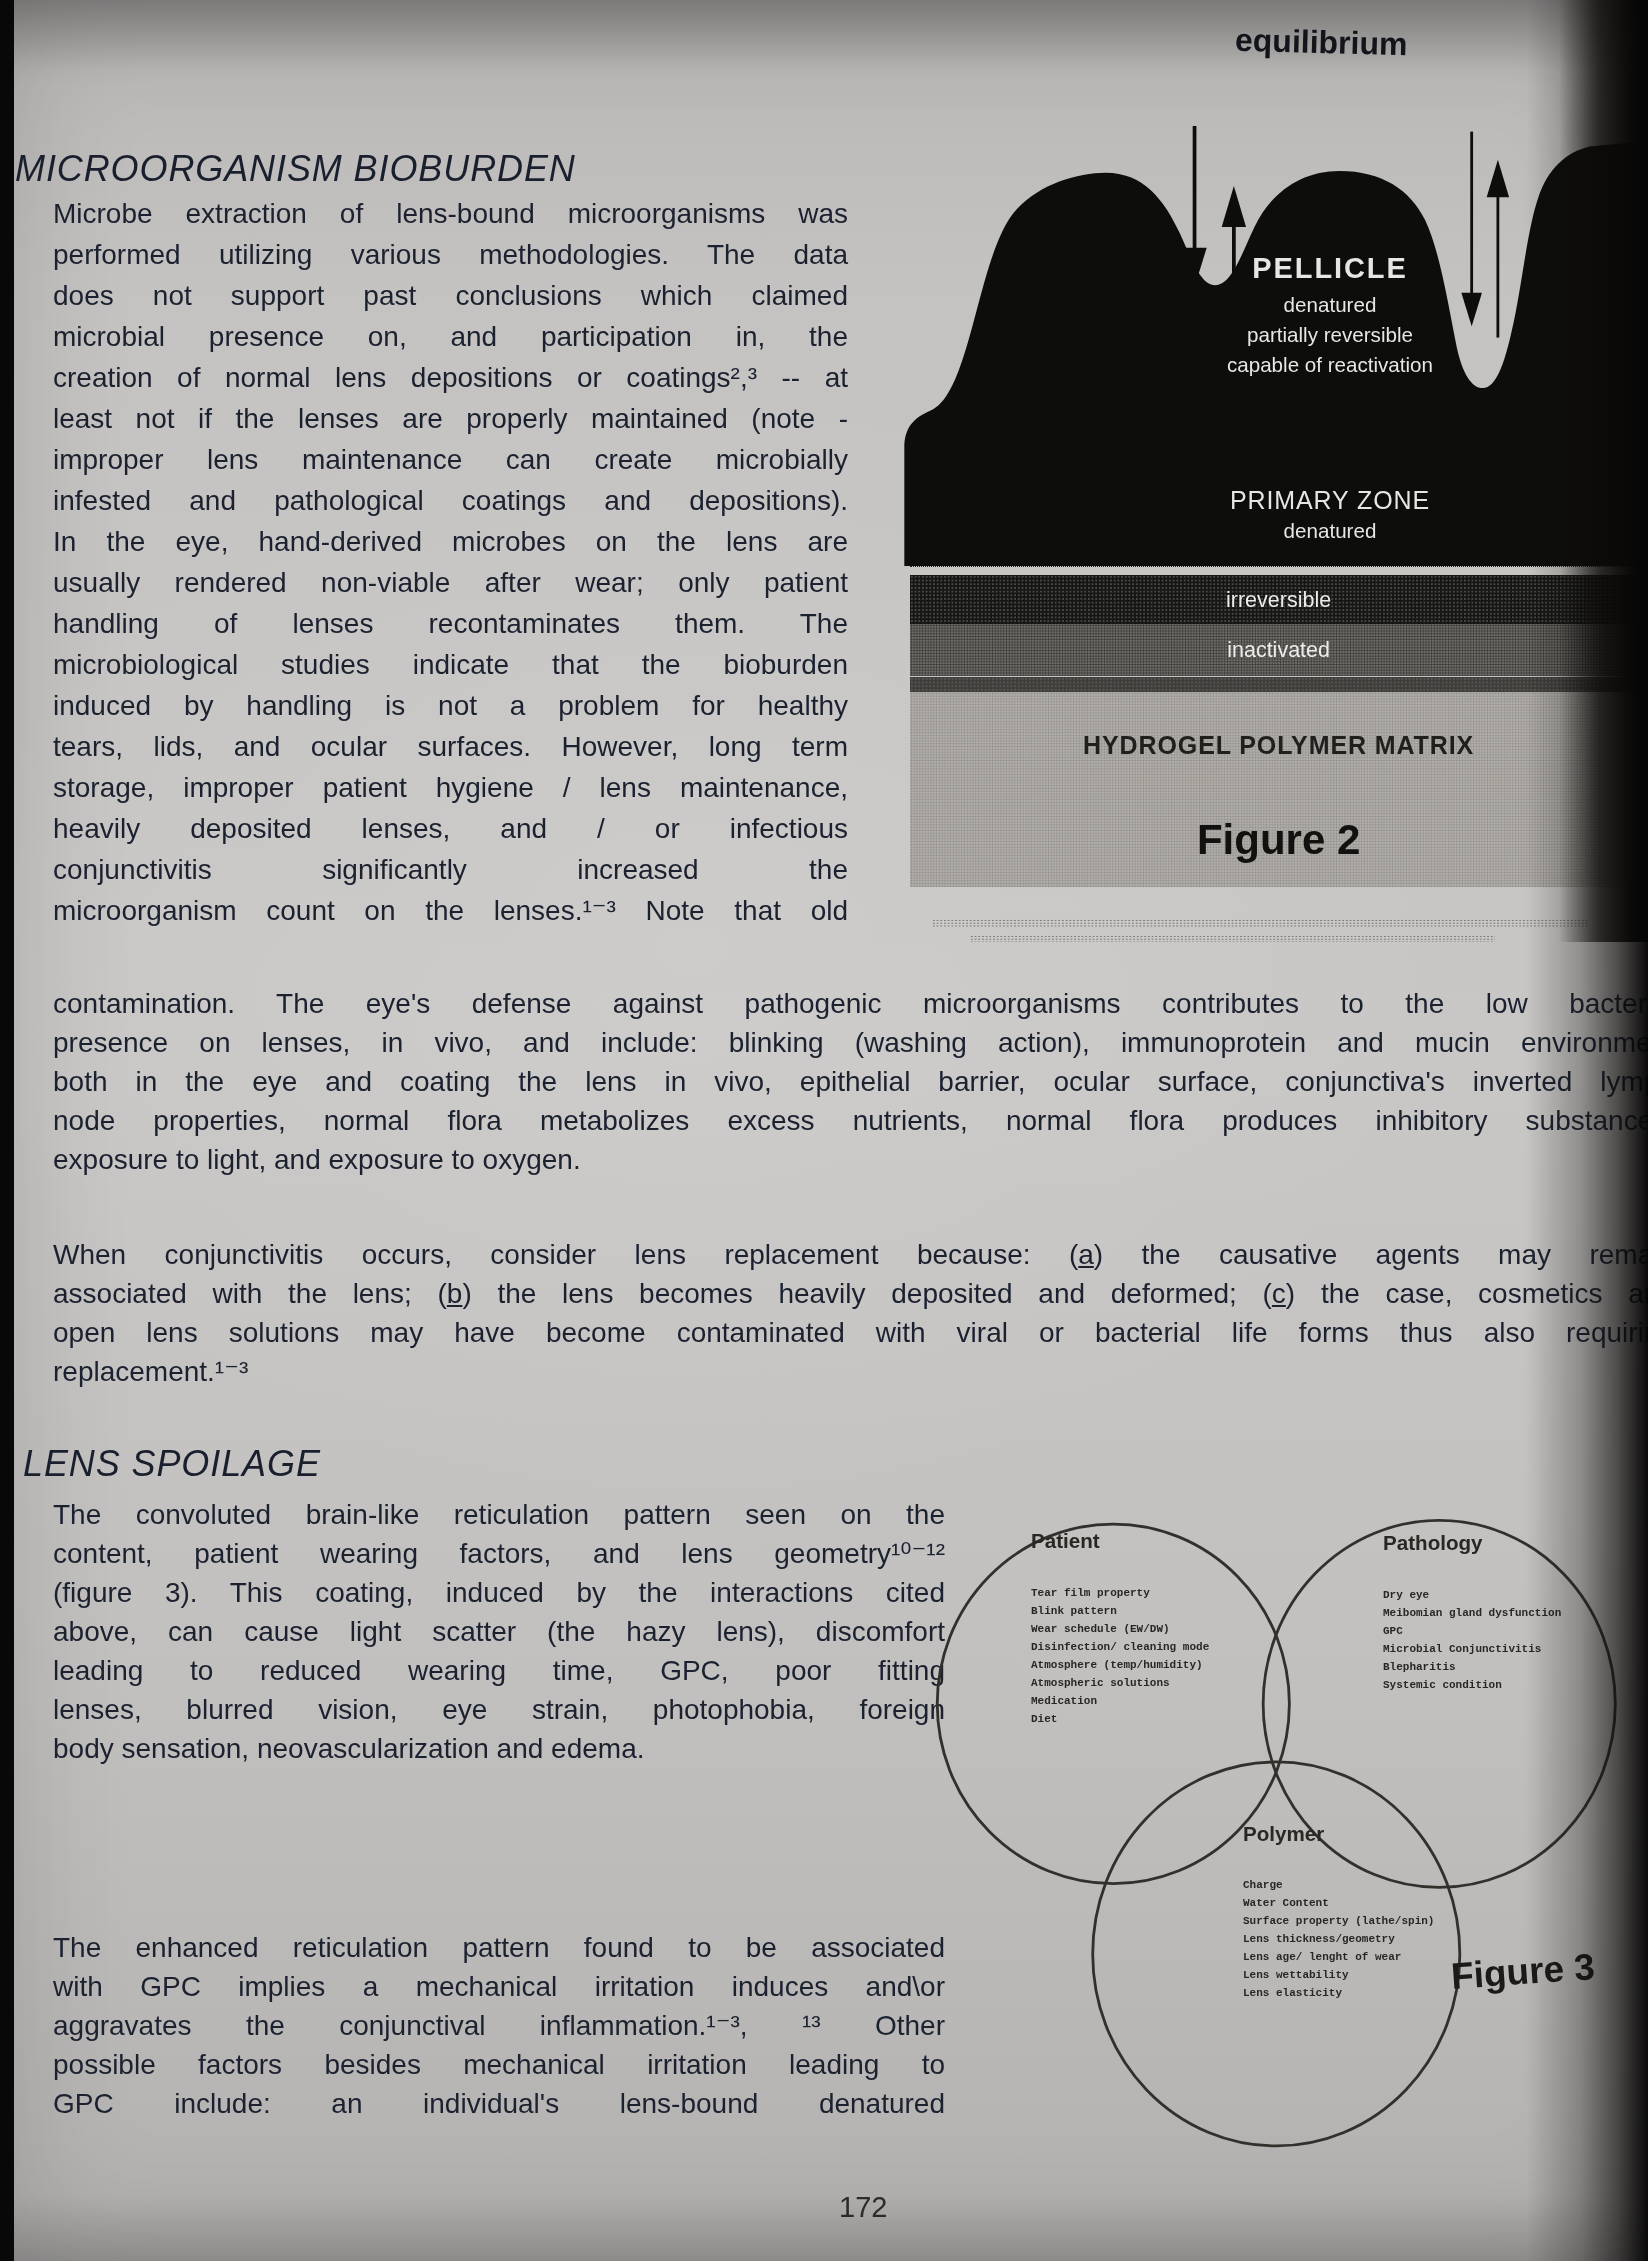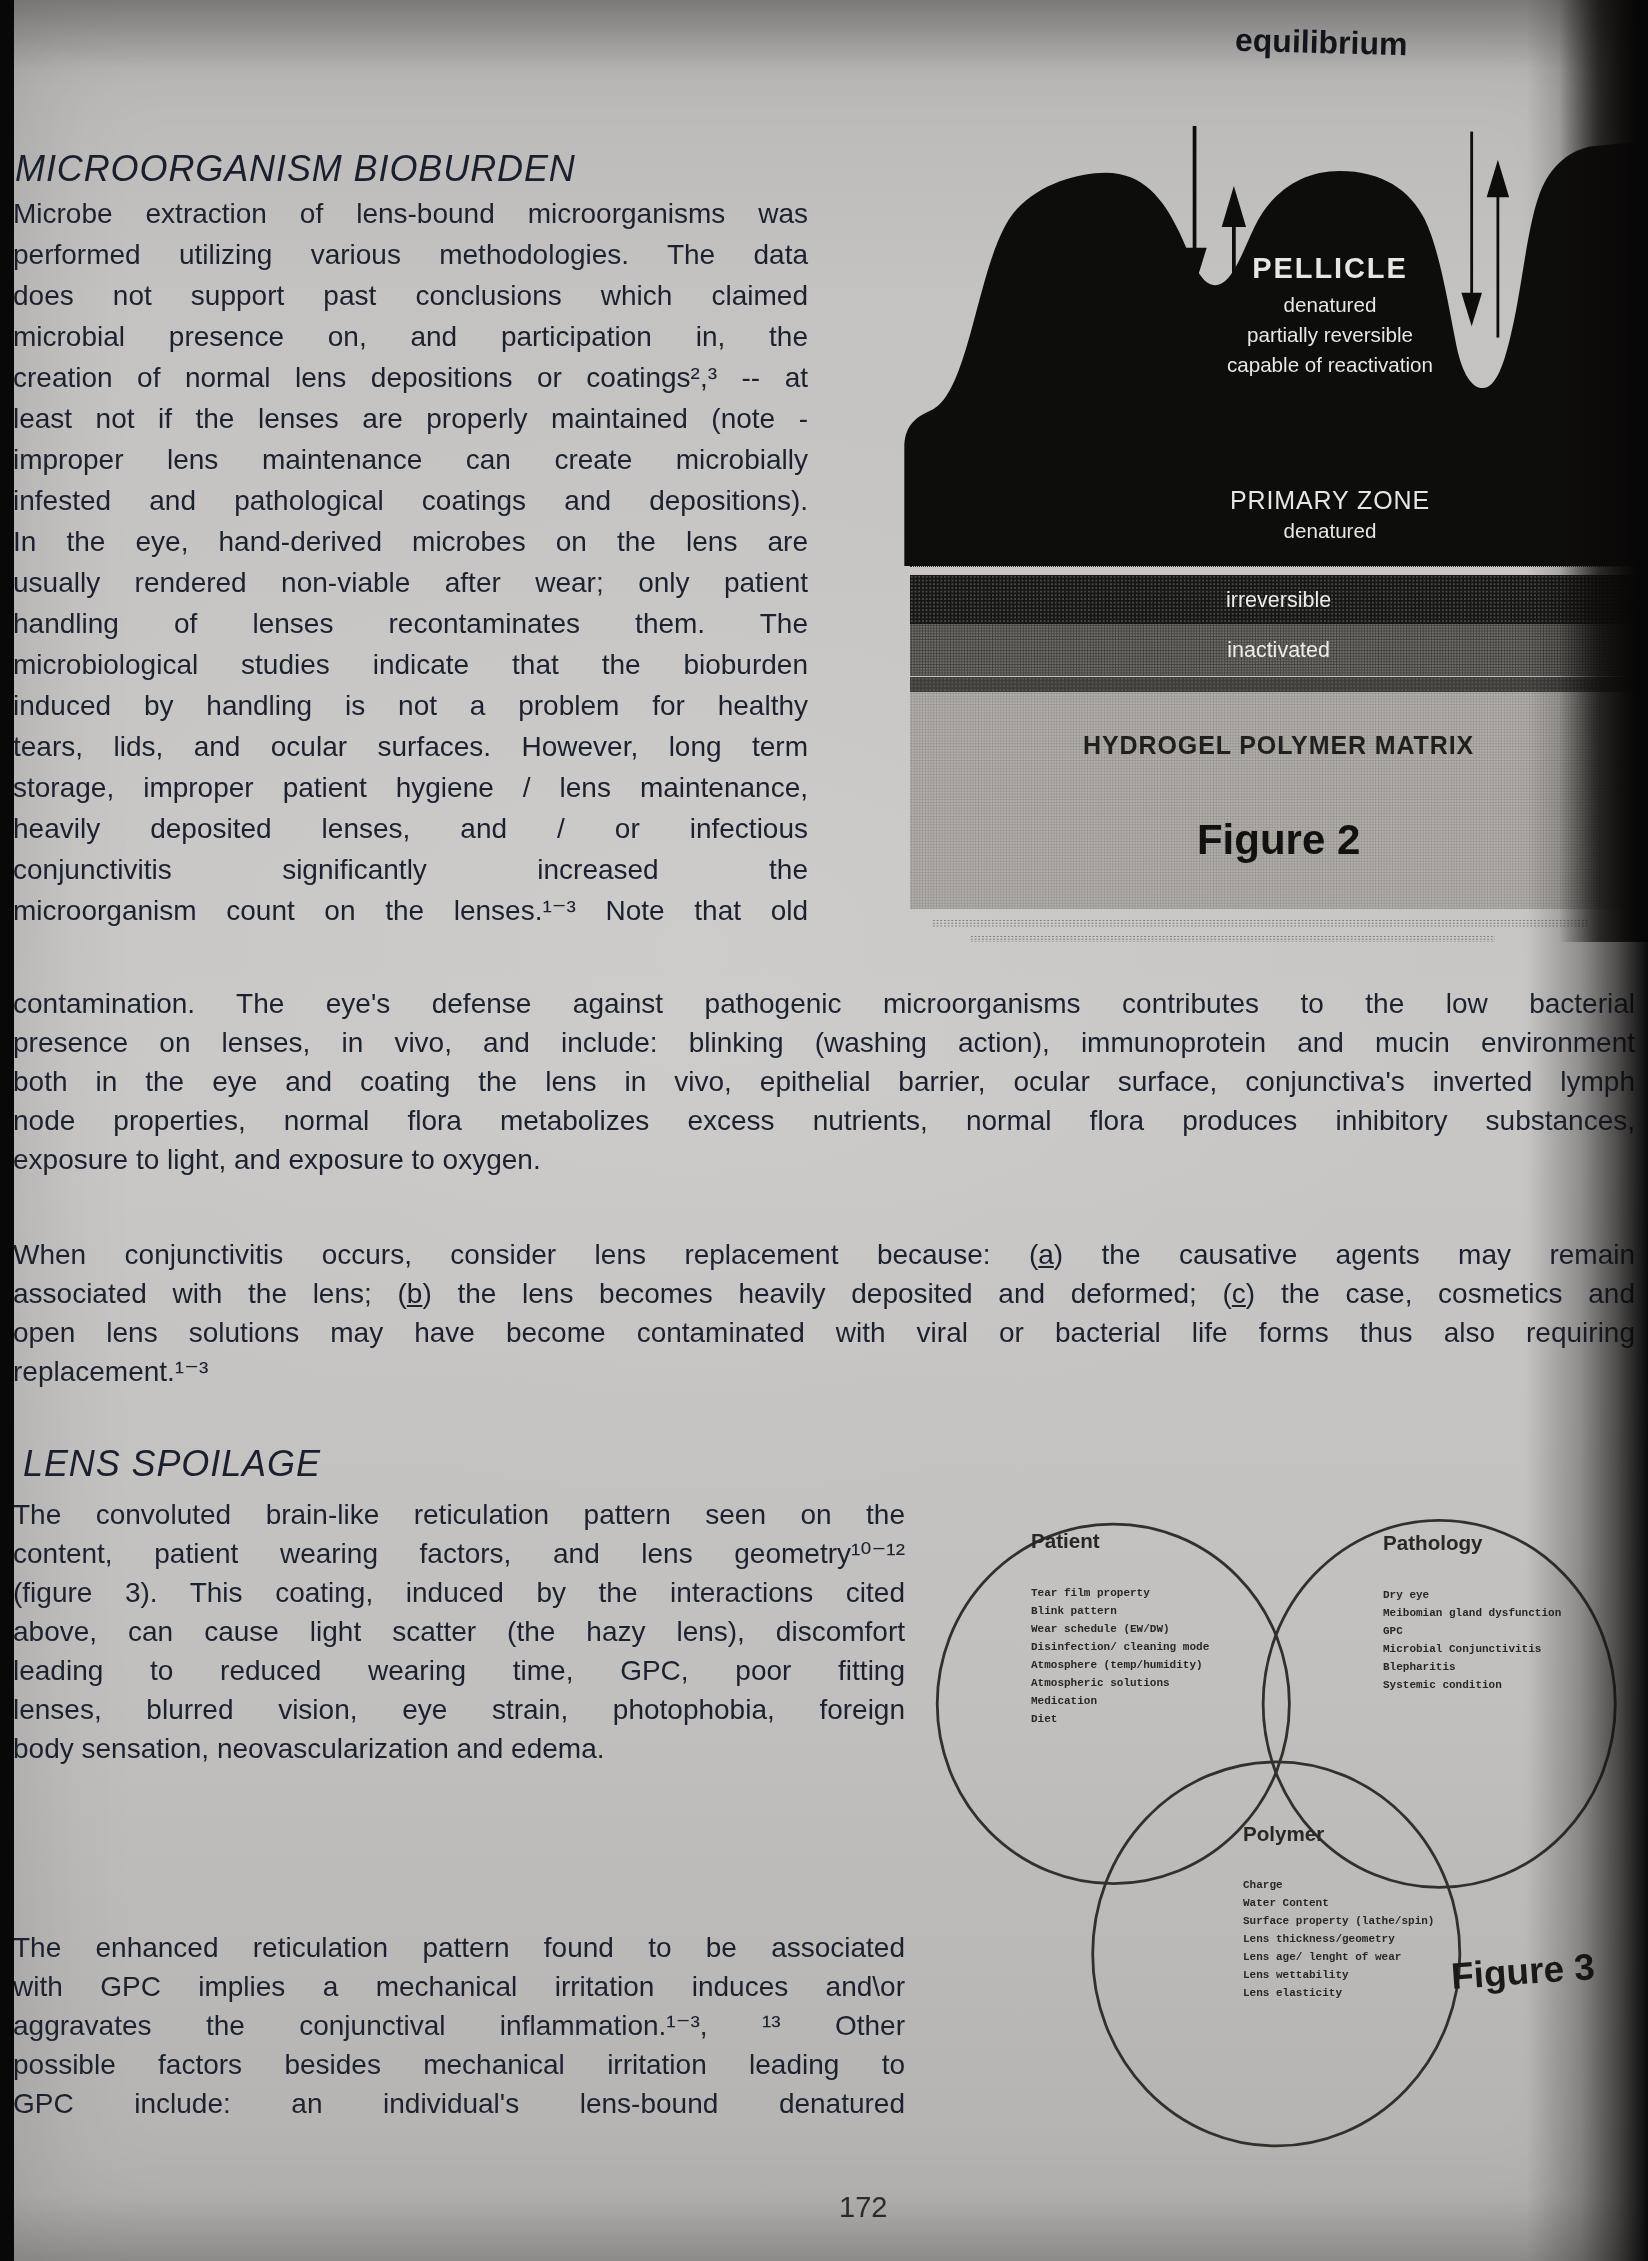--- a/index.html
+++ b/index.html
@@ -3,21 +3,21 @@
 <meta charset="utf-8">
 <style>
   html,body{margin:0;padding:0;}
   body{width:1648px;height:2262px;overflow:hidden;
        font-family:"Liberation Sans","DejaVu Sans",sans-serif;}
   .page{position:relative;width:1648px;height:2262px;
         background:
           radial-gradient(ellipse 1124px 843px at 42% 42%, rgba(255,255,255,0.10), rgba(255,255,255,0) 70%),
           linear-gradient(180deg,#a9a7a6 0px,#bcbab8 84px,#c5c3c1 300px,#c9c7c5 1077px,#c2c0be 1686px,#b3b1af 2262px);
         box-shadow:inset 0 0 131px rgba(0,0,0,0.18);}
-  .ink{color:#1c2130;}
+  .ink{color:#1c2130;margin-left:40px;}
   .ln{font-size:28px;height:41px;line-height:41px;text-align:justify;text-align-last:justify;white-space:nowrap;}
   .ln.last{text-align-last:left;}
   .para{position:absolute;}
   .fw .ln{height:39px;line-height:39px;}
   .heading{position:absolute;font-style:italic;font-size:36px;letter-spacing:0.9px;color:#1a1f2e;white-space:nowrap;}
   .it{}
   .u{text-decoration:underline;}
   
   .fig2{position:absolute;left:904px;top:111px;width:744px;height:839px;}
   .fig2 svg{position:absolute;left:0;top:0;}
@@ -133,21 +133,21 @@
     <div class="f2text" style="top:212px;font-size:20.6px;">partially reversible</div>
     <div class="f2text" style="top:242px;font-size:20.6px;">capable of reactivation</div>
     <div class="f2text" style="top:375px;font-size:25px;letter-spacing:0.9px;">PRIMARY ZONE</div>
     <div class="f2text" style="top:408px;font-size:20.6px;">denatured</div>
 
     <div style="position:absolute;left:5.6px;top:0;width:738px;height:455px;background:#0d0d0c;z-index:-1;"></div>
     <div class="sep" style="top:455px;"></div>
     <div class="band b1" style="top:464px;height:50px;line-height:50px;font-size:21.5px;">irreversible</div>
     <div class="band b2" style="top:513px;height:52px;line-height:52px;font-size:21.5px;">inactivated</div>
     <div class="band b3" style="top:566px;height:15px;"></div>
-    <div class="band blight" style="top:581px;height:217px;">
+    <div class="band blight" style="top:581px;height:195px;">
       <div style="position:absolute;left:0;top:39px;width:100%;text-align:center;font-size:25px;font-weight:700;letter-spacing:0.9px;color:#201f1d;">HYDROGEL POLYMER MATRIX</div>
       <div style="position:absolute;left:0;top:124px;width:100%;text-align:center;font-size:42px;font-weight:700;color:#121110;">Figure 2</div>
     </div>
     <div class="fringe" style="left:28px;top:808px;width:656px;"></div>
     <div class="fringe" style="left:66px;top:824px;width:525px;height:6.6px;"></div>
   </div>
 
   <div class="venn">
     <svg width="723" height="701" viewBox="0 0 772 748">
       <ellipse cx="200" cy="258" rx="188" ry="192" fill="none" stroke="#33302c" stroke-width="3"></ellipse>

